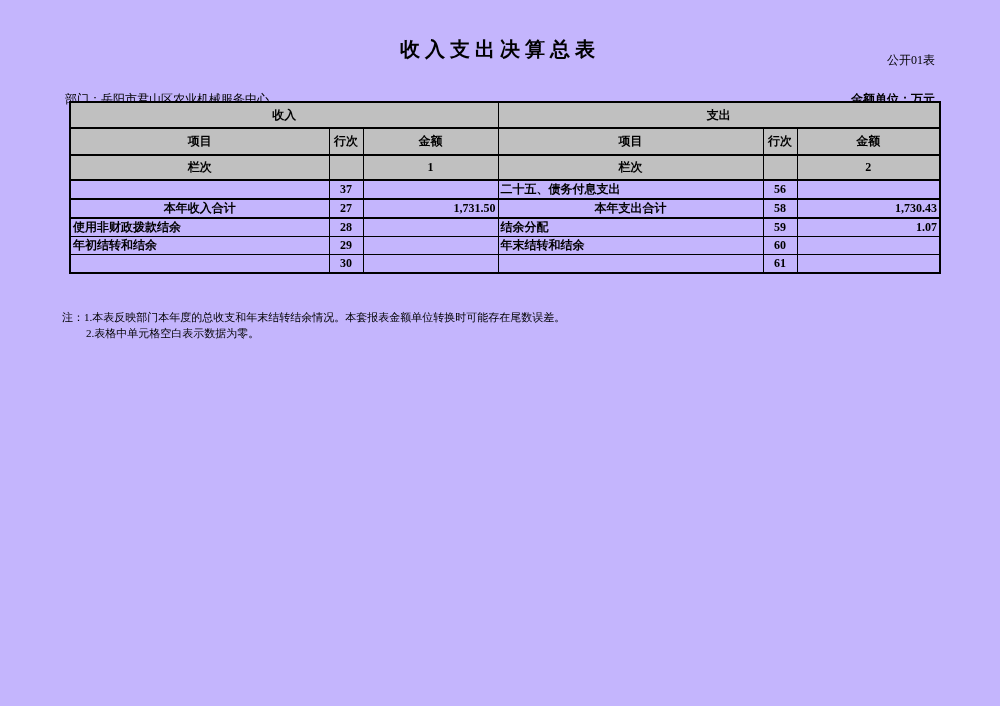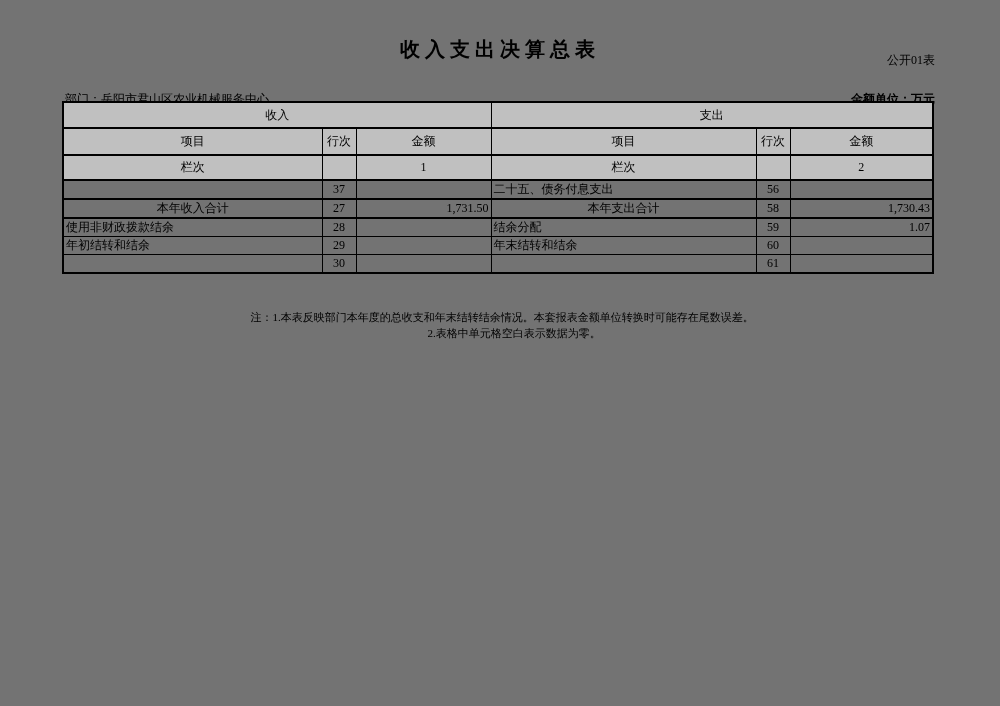--- a/index.html
+++ b/index.html
@@ -6,21 +6,21 @@
     margin: 0;
     padding: 0;
     background: #ffffff;
     font-family: "Liberation Serif", "DejaVu Serif", serif;
     color: #000;
   }
   .page {
     position: relative;
     width: 1000px;
     height: 706px;
-    background: #737373;
+    background: #c4b5fd;
     overflow: hidden;
   }
   .doc-title {
     position: absolute;
     top: 36px;
     left: 0;
     width: 1000px;
     text-align: center;
     font-size: 20px;
     font-weight: bold;
@@ -40,25 +40,26 @@
     left: 65px;
     width: 870px;
     font-size: 12px;
   }
   .dept { float: left; }
   .unit { float: right; font-weight: bold; }
 
   table.main {
     position: absolute;
     top: 101px;
-    left: 62px;
+    left: 69px;
     width: 870px;
     border-collapse: collapse;
     table-layout: fixed;
     font-size: 12px;
+    font-weight: bold;
   }
   table.main td {
     border: 1px solid #000;
     padding: 0 2px;
     overflow: hidden;
     white-space: nowrap;
     height: 17px;
     line-height: 15px;
   }
   table.main { border: 2px solid #000; }
@@ -73,21 +74,20 @@
   td.l { text-align: left; padding-left: 2px; }
   td.div { border-left-width: 2px; }
 
   .notes {
     position: absolute;
     top: 309px;
     left: 62px;
     width: 880px;
     font-size: 11px;
     line-height: 16px;
-    text-align: center;
   }
   .notes .n2 { padding-left: 24px; }
 </style>
 </head>
 <body>
 
 <div class="page">
 
   <div class="doc-title">收入支出决算总表</div>
 

